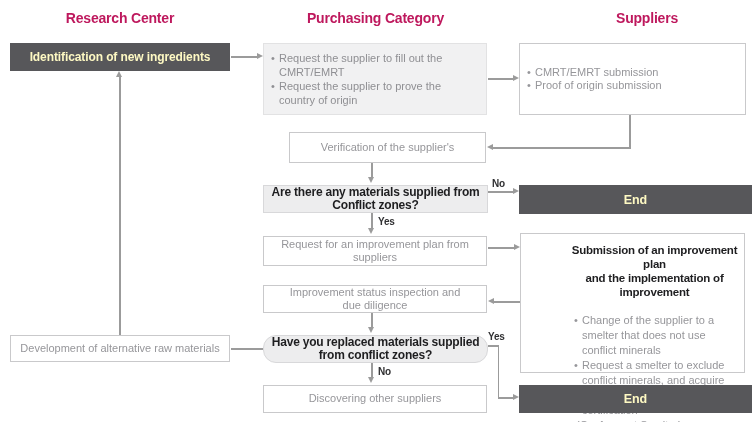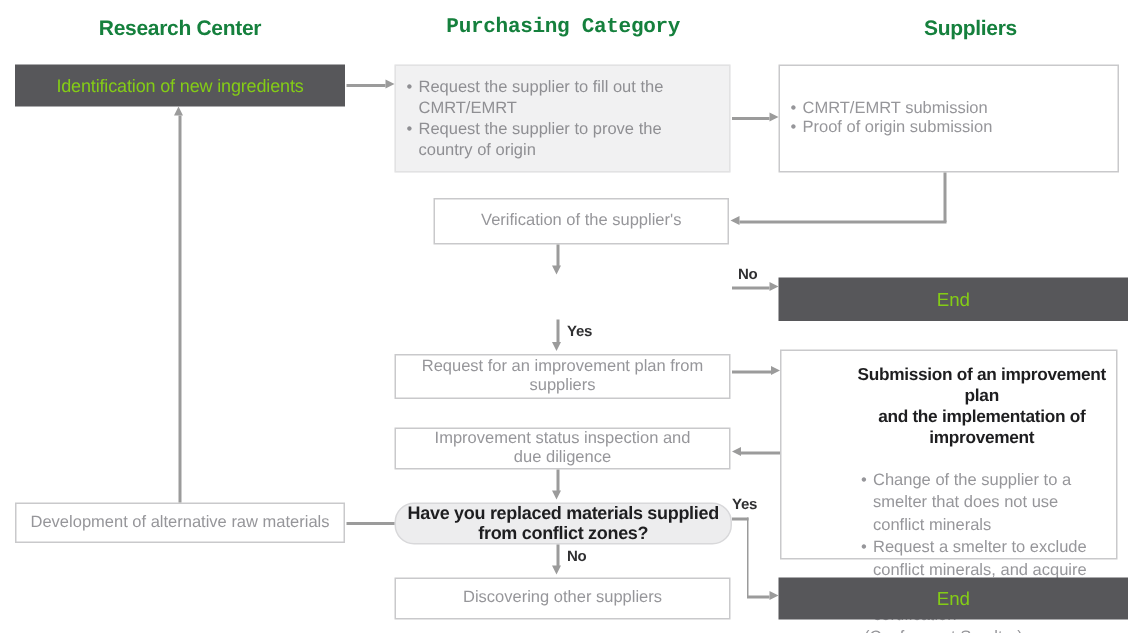--- a/index.html
+++ b/index.html
@@ -2,27 +2,27 @@
 <html><head>
 <meta charset="utf-8">
 <style>
   html,body{margin:0;padding:0;background:#fff;}
   #canvas{
     position:relative;width:752px;height:422px;background:#ffffff;
     font-family:"Liberation Sans","DejaVu Sans",sans-serif;overflow:hidden;
   }
   .hdr{
     position:absolute;top:10px;height:16px;font-size:14px;font-weight:bold;
-    color:#15803d;text-align:center;letter-spacing:-0.2px;
+    color:#be185d;text-align:center;letter-spacing:-0.2px;
   }
   .box{
     position:absolute;box-sizing:border-box;display:flex;flex-direction:column;
     align-items:center;justify-content:center;text-align:center;
   }
-  .dark{background:#57575a;color:#84cc16;font-weight:normal;font-size:12px;letter-spacing:-0.1px;}
+  .dark{background:#57575a;color:#fef9c3;font-weight:bold;font-size:12px;letter-spacing:-0.1px;}
   .white{background:#ffffff;border:1px solid #c9c9cb;color:#96969a;font-size:11px;line-height:13.5px;}
   .grayfill{background:#f1f1f2;border:1px solid #e2e2e3;color:#8f8f93;font-size:11px;line-height:14px;}
   .decision{background:#ededee;border:1px solid #d8d8da;color:#1e1e20;font-weight:bold;font-size:12px;line-height:13px;letter-spacing:-0.2px;}
   .bullets{align-items:stretch;justify-content:center;text-align:left;padding:4px 6px 4px 7px;}
   .bi{display:flex;}
   .bi .b{flex:none;width:8px;}
   .bi .t{flex:1;}
   .note-line{padding-left:2px;}
   .hline{position:absolute;height:1.5px;background:#9b9b9b;}
   .vline{position:absolute;width:1.5px;background:#9b9b9b;}
@@ -34,21 +34,21 @@
   .lbl{position:absolute;font-size:10px;font-weight:bold;color:#303032;letter-spacing:-0.2px;}
   .r2title{font-weight:bold;color:#1e1e20;font-size:11.5px;line-height:14px;text-align:center;width:100%;letter-spacing:-0.2px;}
   .r2bullets{width:100%;box-sizing:border-box;text-align:left;color:#96969a;font-size:11px;line-height:15px;padding:0 6px 0 9px;margin-top:14px;}
 </style>
 </head>
 <body>
 
 <div id="canvas">
 
   <div class="hdr" style="left:10px;width:220px;">Research Center</div>
-  <div class="hdr" style="left:263px;width:225px;font-family:Liberation Mono, monospace;">Purchasing Category</div>
+  <div class="hdr" style="left:263px;width:225px;">Purchasing Category</div>
   <div class="hdr" style="left:519px;width:256px;">Suppliers</div>
 
   <div class="box dark" style="left:10px;top:43px;width:220px;height:28px;">
     <span>Identification of new ingredients</span>
   </div>
   <div class="box white" style="left:10px;top:335px;width:220px;height:27px;">
     <span>Development of alternative raw materials</span>
   </div>
 
   <div class="box grayfill bullets" style="left:263px;top:43px;width:224px;height:72px;">
@@ -59,20 +59,24 @@
     <div class="bi">
       <span class="b">•</span>
       <span class="t">Request the supplier to prove the country of origin</span>
     </div>
   </div>
 
   <div class="box white" style="left:289px;top:132px;width:197px;height:31px;">
     <div>Verification of the supplier's</div>
   </div>
 
+  <div class="box decision" style="left:263px;top:185px;width:225px;height:28px;">
+    <div>Are there any materials supplied from</div>
+    <div>Conflict zones?</div>
+  </div>
 
   <div class="box white" style="left:263px;top:236px;width:224px;height:30px;text-align:center;">
     <div>Request for an improvement plan from</div>
     <div>suppliers</div>
   </div>
 
   <div class="box white" style="left:263px;top:285px;width:224px;height:28px;">
     <div>Improvement status inspection and</div>
     <div>due diligence</div>
   </div>

